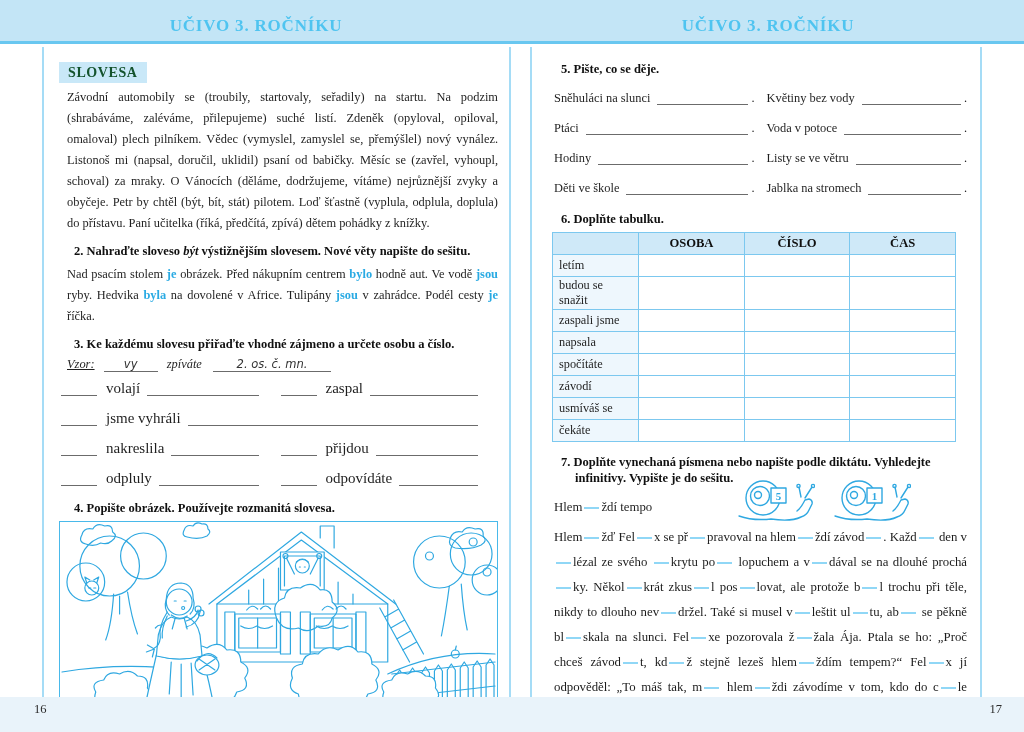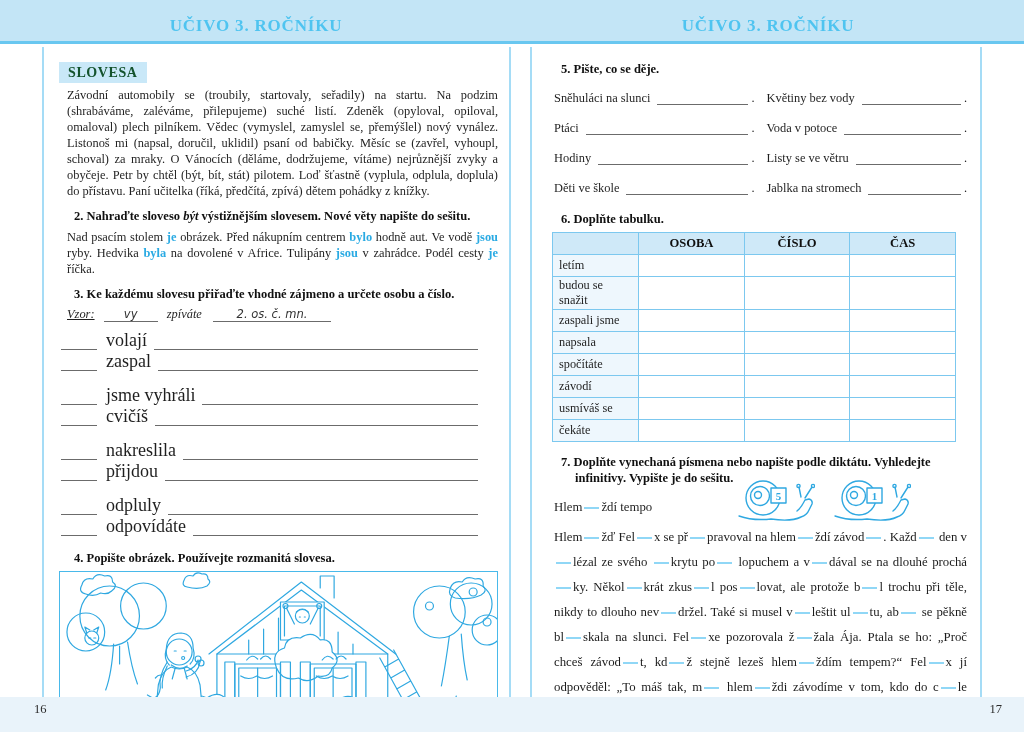--- a/index.html
+++ b/index.html
@@ -31,42 +31,42 @@
     border-left:2px solid #a5dcf6;border-right:2px solid #a5dcf6;
   }
   .page.pg-left{left:42px;width:469px;padding:13px 11px 0 13px;}
   .page.pg-right{left:530px;width:452px;padding:12px 13px 0 12px;}
   
   .extitle{
     font-weight:bold;font-size:12.5px;line-height:16px;color:#101010;
     padding-left:31px;text-indent:-14px;margin:9px 0 5px 0;
   }
   .body-just{
-    font-size:12.4px;line-height:16px;text-align:justify;
+    font-size:12.4px;line-height:21px;text-align:justify;
     padding-left:10px;margin:0 0 2px 0;
   }
   .hl{color:#29aae3;font-weight:bold;}
   .section-chip{
     display:inline-block;background:#c9e8f8;color:#14532d;
     font-weight:bold;font-size:14px;letter-spacing:0.6px;
     padding:3px 9px 2px 9px;margin:2px 0 4px 2px;
   }
   
   .vzor{font-size:12.4px;padding-left:10px;margin:4px 0 6px 0;}
   .vzor .lbl{font-style:italic;text-decoration:underline;}
   .ans{
     display:inline-block;text-align:center;border-bottom:1px solid #6b6b6b;
     font-family:"DejaVu Sans",sans-serif;font-style:italic;font-size:11.5px;color:#333;
     padding:0 4px 0 4px;
   }
   .ans.a1{min-width:46px;margin:0 6px;}
   .ans.a2{min-width:110px;margin-left:8px;}
   .vzor .w{font-style:italic;}
   .ex3grid{padding:2px 0 0 2px;}
-  .ex3row{display:flex;margin:0 0 13px 0;font-size:18px;flex-direction:column;}
+  .ex3row{display:flex;margin:0 0 13px 0;font-size:15px;}
   .ex3cell{flex:1;display:flex;align-items:flex-end;}
   .b-short{width:36px;border-bottom:1px solid #6b6b6b;margin:0 9px 1px 2px;height:12px;}
   .ex3cell .word{margin-right:7px;white-space:nowrap;}
   .b-long{flex:1;border-bottom:1px solid #6b6b6b;margin:0 20px 1px 0;height:12px;}
   
   .pic{
     margin:3px 0 0 2px;border:1.5px solid #49b9ea;height:196px;background:#fff;
     position:relative;overflow:hidden;
   }
   .pic svg{display:block;width:100%;height:100%;}
@@ -137,25 +137,20 @@
         <div class="ex3cell">
           <span class="b-short"></span>
           <span class="word">zaspal</span>
           <span class="b-long"></span>
         </div>
       </div>
       <div class="ex3row">
         <div class="ex3cell">
           <span class="b-short"></span>
           <span class="word">jsme vyhráli</span>
-          <span class="b-long"></span>
-        </div>
-        <div class="ex3cell">
-          <span class="b-short"></span>
-          <span class="word">cvičíš</span>
           <span class="b-long"></span>
         </div>
       </div>
       <div class="ex3row">
         <div class="ex3cell">
           <span class="b-short"></span>
           <span class="word">nakreslila</span>
           <span class="b-long"></span>
         </div>
         <div class="ex3cell">

